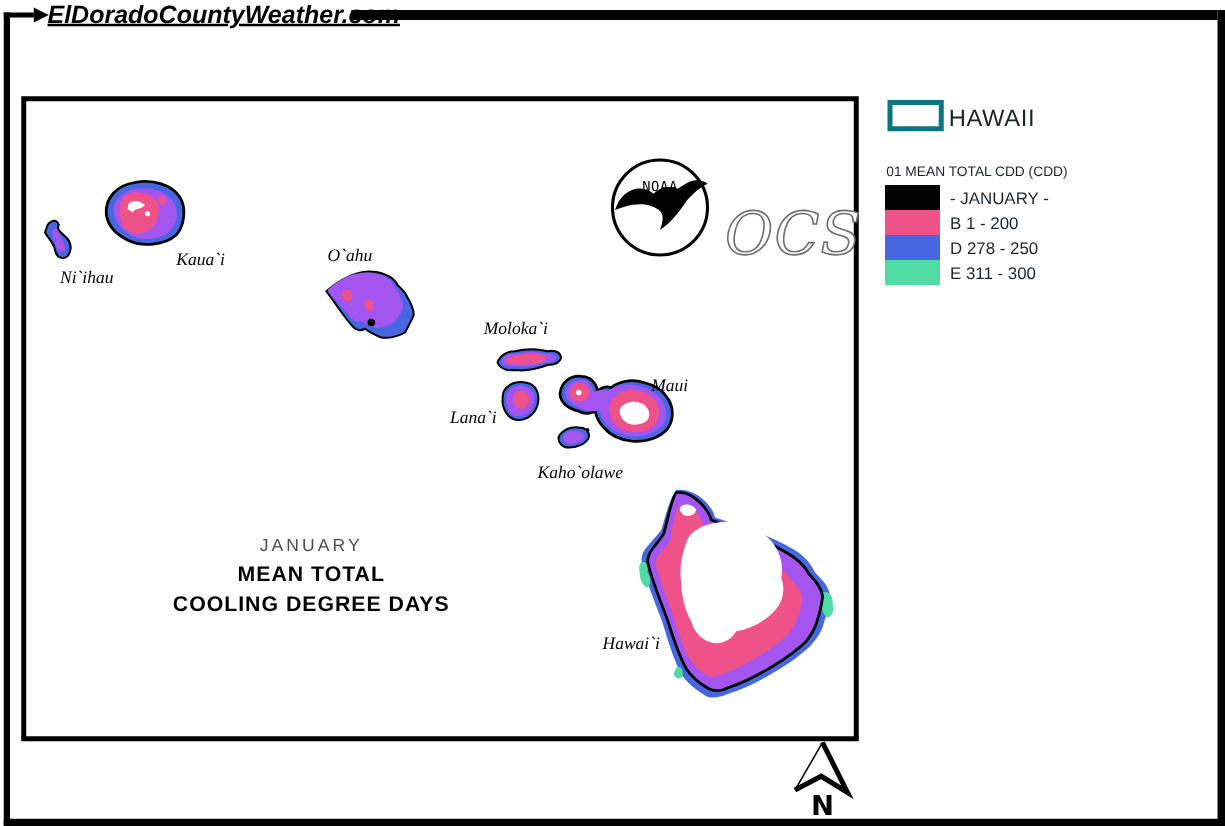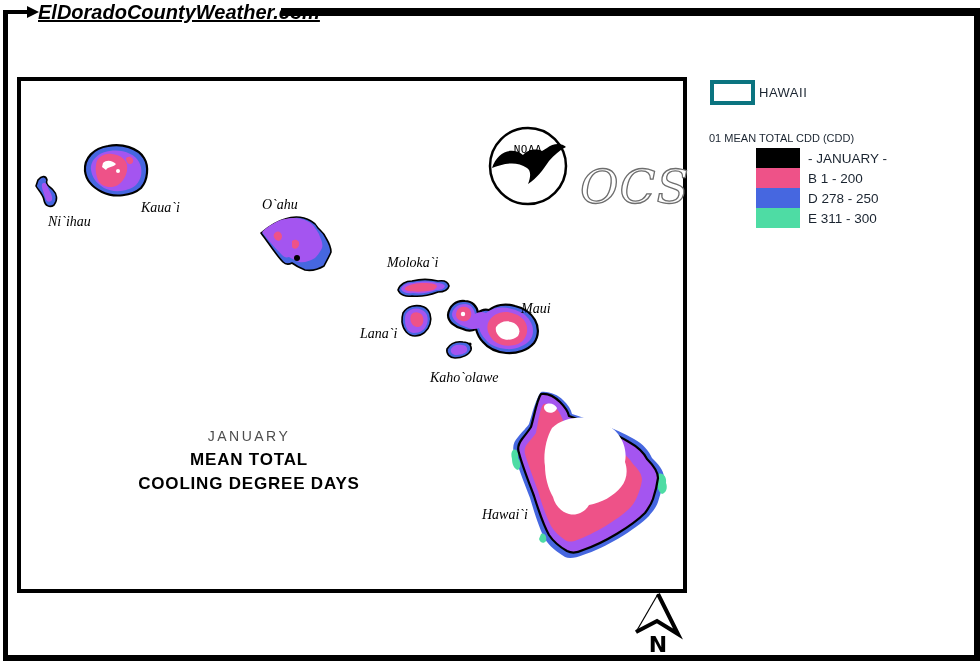--- a/index.html
+++ b/index.html
@@ -13,24 +13,24 @@
     font-family:"Liberation Sans",sans-serif;
     font-size:20px;font-weight:bold;font-style:italic;
     color:#000;text-decoration:underline;letter-spacing:0px;white-space:nowrap;
   }
   
   .legend{position:absolute;left:706px;top:78px;width:260px;color:var(--text_dark);}
   .hawaii-box{
     position:absolute;left:4px;top:2px;width:37px;height:17px;
     background:#fff;border:4px solid var(--legend_box_teal);
   }
-  .hawaii-label{position:absolute;left:53px;top:7px;font-size:13px;letter-spacing:0.5px;}
+  .hawaii-label{position:absolute;left:53px;top:7px;font-size:19px;letter-spacing:0.5px;}
   .legend-title{position:absolute;left:3px;top:54px;font-size:11px;white-space:nowrap;}
   .legend-rows{position:absolute;left:2px;top:70px;}
-  .legend-row{display:flex;align-items:center;height:20px;margin-left:48px;}
+  .legend-row{display:flex;align-items:center;height:20px;}
   .legend-swatch{width:44px;height:20px;margin-right:8px;flex:0 0 44px;}
   .legend-label{font-size:13.5px;white-space:nowrap;}
   
   svg{position:absolute;left:0;top:0;}
   .fA{fill:#ffffff;}
   .fB{fill:var(--zone_b_pink);}
   .fC{fill:var(--zone_c_purple);}
   .fD{fill:var(--zone_d_blue);}
   .fE{fill:var(--zone_e_green);}
   .coast{stroke:var(--coast);stroke-width:1.6;stroke-linejoin:round;}

